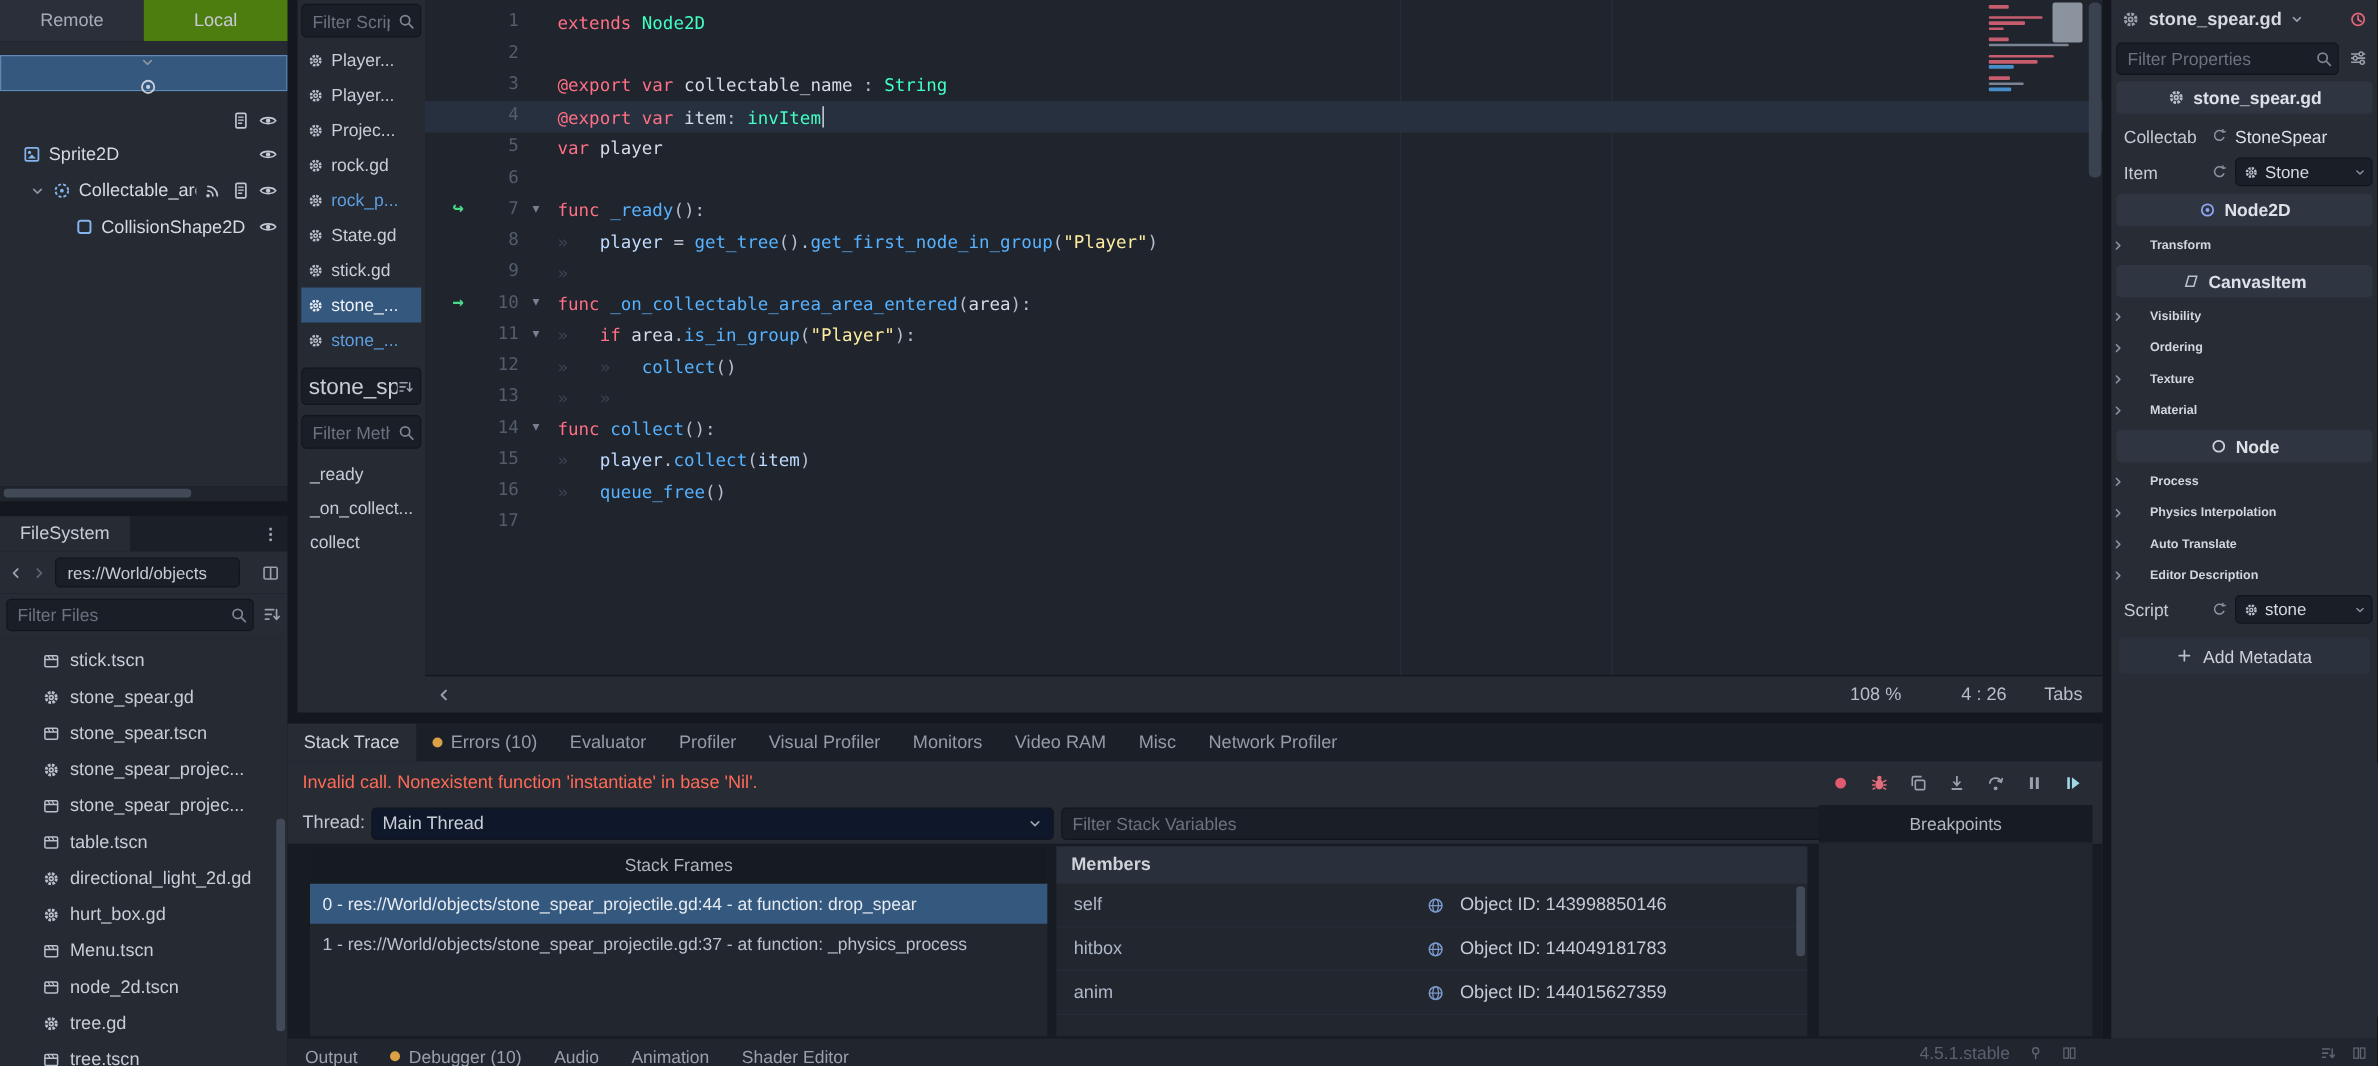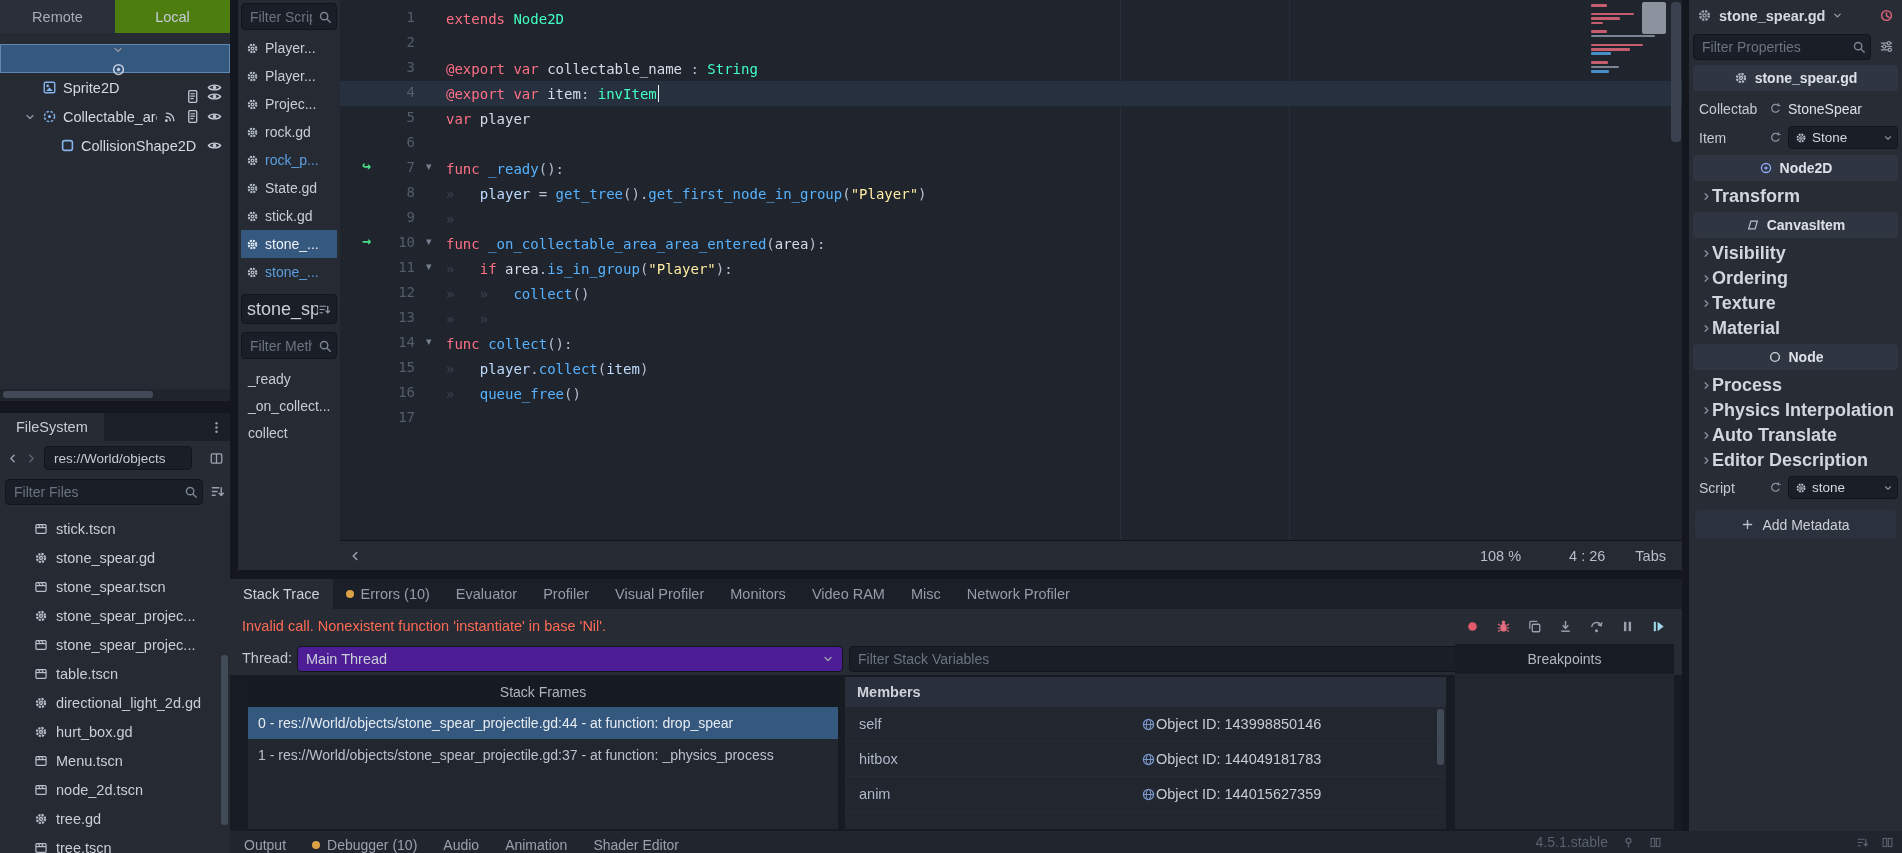--- a/index.html
+++ b/index.html
@@ -80,50 +80,50 @@
   #debugger{left:230px;top:579px;width:1452px;height:252px;background:var(--panel)}
   #dbg-tabs{height:30px;background:var(--dark);display:flex;align-items:stretch}
   .dtab{padding:0 13px;display:flex;align-items:center;gap:7px;font-size:14.5px;color:#959ca7;white-space:nowrap}
   .dtab.active{background:var(--panel);color:#ced3da}
   .dot{width:8px;height:8px;border-radius:50%;background:#dba144;flex:none}
   #dbg-toolbar{height:34px;display:flex;align-items:center;padding:0 16px 0 12px}
   #dbg-error{font-size:14.5px;color:#ff6a55;white-space:nowrap;overflow:hidden}
   #dbg-icons{margin-left:auto;display:flex;gap:16px;align-items:center}
   #dbg-threadrow{position:relative;height:32px}
   #thread-label{position:absolute;left:12px;top:7px;font-size:14.5px;color:#c3c8d0}
-  #thread-dd{position:absolute;left:67px;top:3px;width:546px;height:26px;background:#4c1d95;border:1px solid var(--border);border-radius:4px;display:flex;align-items:center;padding:0 8px;font-size:14.5px;color:#c9ced6}
+  #thread-dd{position:absolute;left:67px;top:3px;width:546px;height:26px;background:#0f172a;border:1px solid var(--border);border-radius:4px;display:flex;align-items:center;padding:0 8px;font-size:14.5px;color:#c9ced6}
   #thread-dd .ic{margin-left:auto;width:12px;height:12px}
   #stack-filter{position:absolute;left:619px;top:3px;width:700px;height:26px}
   #bp-header{position:absolute;left:1225px;top:65px;width:219px;height:30px;background:var(--darker);display:flex;align-items:center;justify-content:center;font-size:14px;color:#b3b9c3}
   #dbg-content{position:absolute;left:0;top:96px;right:0;bottom:0;background:var(--darker)}
   #frames-panel{position:absolute;left:18px;top:2px;width:590px;bottom:2px;background:var(--table);overflow:hidden}
   .tbl-head{height:30px;background:#161a21;display:flex;align-items:center;justify-content:center;font-size:14px;color:#aeb5bf}
   .frame-row{height:32px;display:flex;align-items:center;padding:0 10px;font-size:14px;color:#bac1cb;white-space:nowrap;overflow:hidden}
   .frame-row.sel{background:var(--sel);color:#e6ebf1}
   #members-panel{position:absolute;left:615px;top:2px;width:601px;bottom:2px;background:var(--table);overflow:hidden}
   #members-head{height:30px;background:#2a303b;display:flex;align-items:center;padding:0 12px;font-size:14.5px;font-weight:bold;color:#ced3da}
   .mem-row{height:35px;display:flex;align-items:center;border-bottom:1px solid #262c36;font-size:14.5px}
   .mem-name{width:296px;padding-left:14px;color:#aeb8c8;flex:none}
-  .mem-val{color:#c6ccd4}
+  .mem-val{margin-left:12px;color:#c6ccd4}
   #members-scroll{position:absolute;right:2px;top:32px;width:7px;height:56px;border-radius:3px;background:#424a57}
   #bp-body{position:absolute;left:1225px;top:0;width:219px;bottom:2px;background:var(--table)}
   
   #bottom-bar{left:230px;top:831px;width:1672px;height:22px;background:#20252e;display:flex;align-items:flex-end;gap:26px;padding-left:14px;font-size:14px;color:#9aa1ab}
   .bb-tab{display:flex;align-items:center;gap:7px;white-space:nowrap}
   #bb-right{position:absolute;right:240px;top:0;bottom:0;display:flex;align-items:center;gap:14px}
   #bb-version{color:#596170;font-size:14px}
   #bb-corner{position:absolute;right:8px;top:0;bottom:0;display:flex;align-items:center;gap:12px}
   #bottom-bar .ic{width:13px;height:13px;color:#5c6470}
   
   #inspector{left:1689px;top:0;width:213px;height:831px;background:#272c35}
   #insp-header{height:31px;display:flex;align-items:center;gap:7px;padding:0 8px}
   #insp-title{font-size:14.5px;font-weight:bold;color:#d6dae0;white-space:nowrap;overflow:hidden}
   #insp-filter{height:31px;display:flex;align-items:center;gap:8px;padding:0 8px 0 4px}
   .icat{height:26px;margin:3px 4px;background:#2f3541;border-radius:4px;display:flex;align-items:center;justify-content:center;gap:7px;font-size:14px;font-weight:bold;color:#dde1e7}
-  .igrp{height:25px;display:flex;align-items:center;gap:0;padding-left:12px;font-size:18px;font-weight:bold;color:#d2d6dd}
+  .igrp{height:25px;display:flex;align-items:center;gap:20px;font-size:10px;font-weight:bold;color:#d2d6dd}
   .iprop{height:29px;display:flex;align-items:center;padding-left:10px;gap:6px;font-size:14px}
   .ilab{width:64px;flex:none;color:#c6cbd3;white-space:nowrap;overflow:hidden}
   .ival{color:#dde1e7;white-space:nowrap;overflow:hidden}
   .ichip{width:110px;height:23px;background:var(--input);border:1px solid var(--border);border-radius:4px;display:flex;align-items:center;gap:5px;padding:0 4px 0 6px;font-size:13.5px;color:#d6dae0}
   .ichip span{flex:1;white-space:nowrap;overflow:hidden}
   .ibtn{height:29px;margin:8px 6px 0;background:#2c323d;border-radius:4px;display:flex;align-items:center;justify-content:center;gap:8px;font-size:14px;color:#ccd1d9}
 </style>
 </head>
 <body>
 
@@ -276,21 +276,21 @@
         <span class="tree-label">stone_spear</span>
         <div class="trail">
           <svg class="ic" style="width: 15px; height: 15px; color: rgb(194, 200, 210);">
             <use href="#i-script"></use>
           </svg>
           <svg class="ic" style="width: 15px; height: 15px; color: rgb(194, 200, 210);">
             <use href="#i-eye"></use>
           </svg>
         </div>
       </div>
-      <div class="tree-row" style="padding-left: 24px;">
+      <div class="tree-row" style=" margin-top: 36px;">
         <div class="sp12"></div>
         <svg class="ic" style="width: 15px; height: 15px; color: rgb(133, 179, 236);">
           <use href="#i-sprite"></use>
         </svg>
         <span class="tree-label">Sprite2D</span>
         <div class="trail">
           <svg class="ic" style="width: 15px; height: 15px; color: rgb(194, 200, 210);">
             <use href="#i-eye"></use>
           </svg>
         </div>

